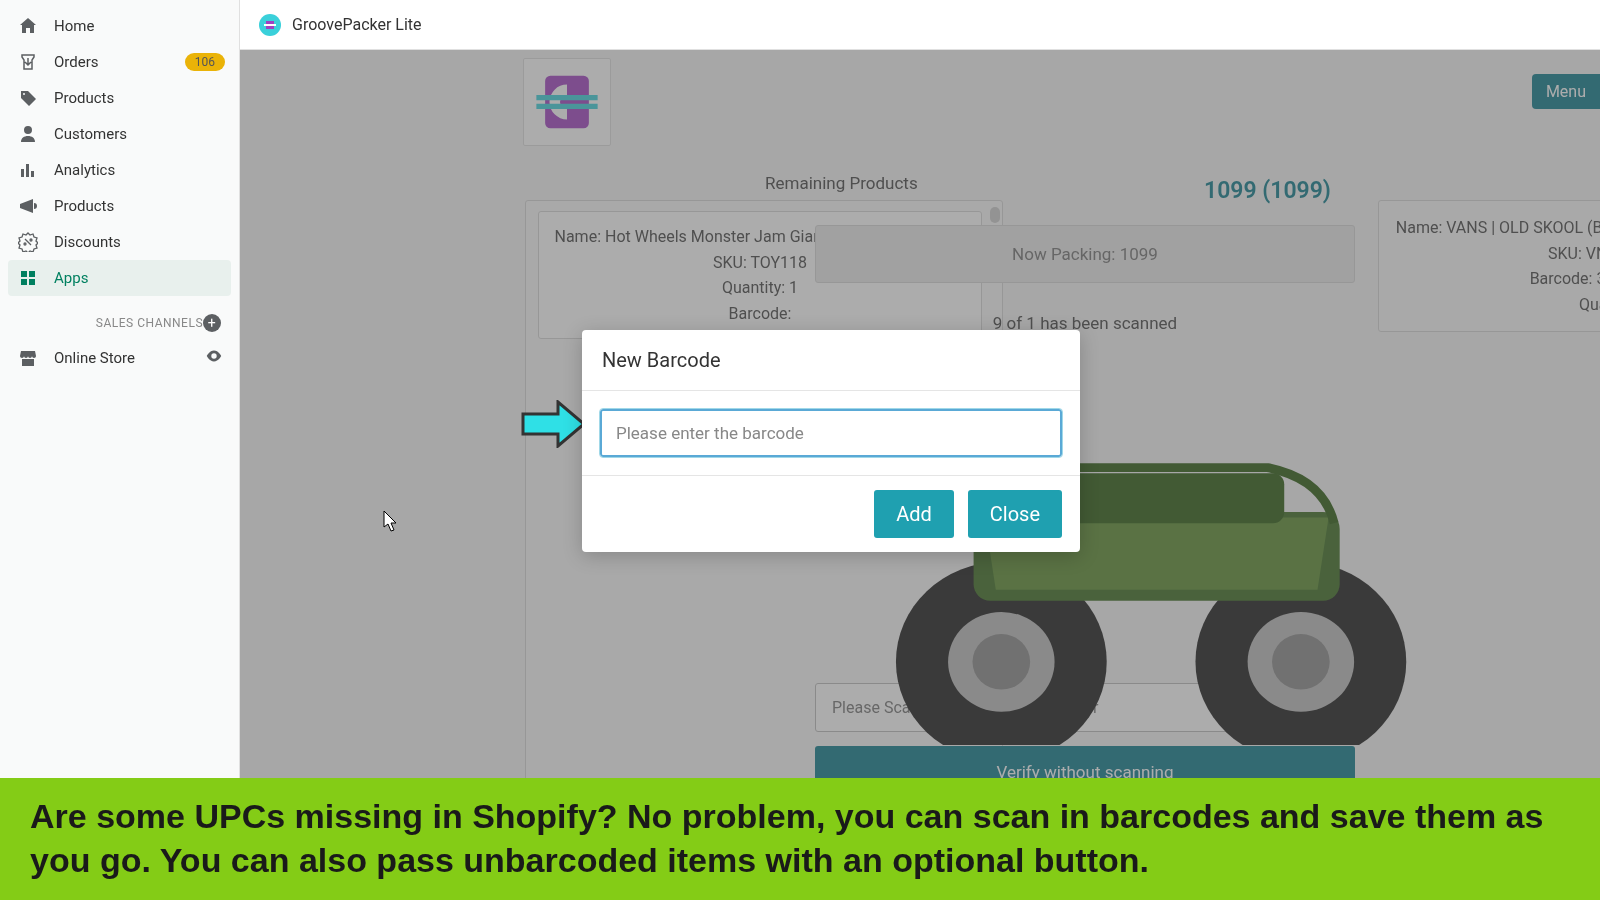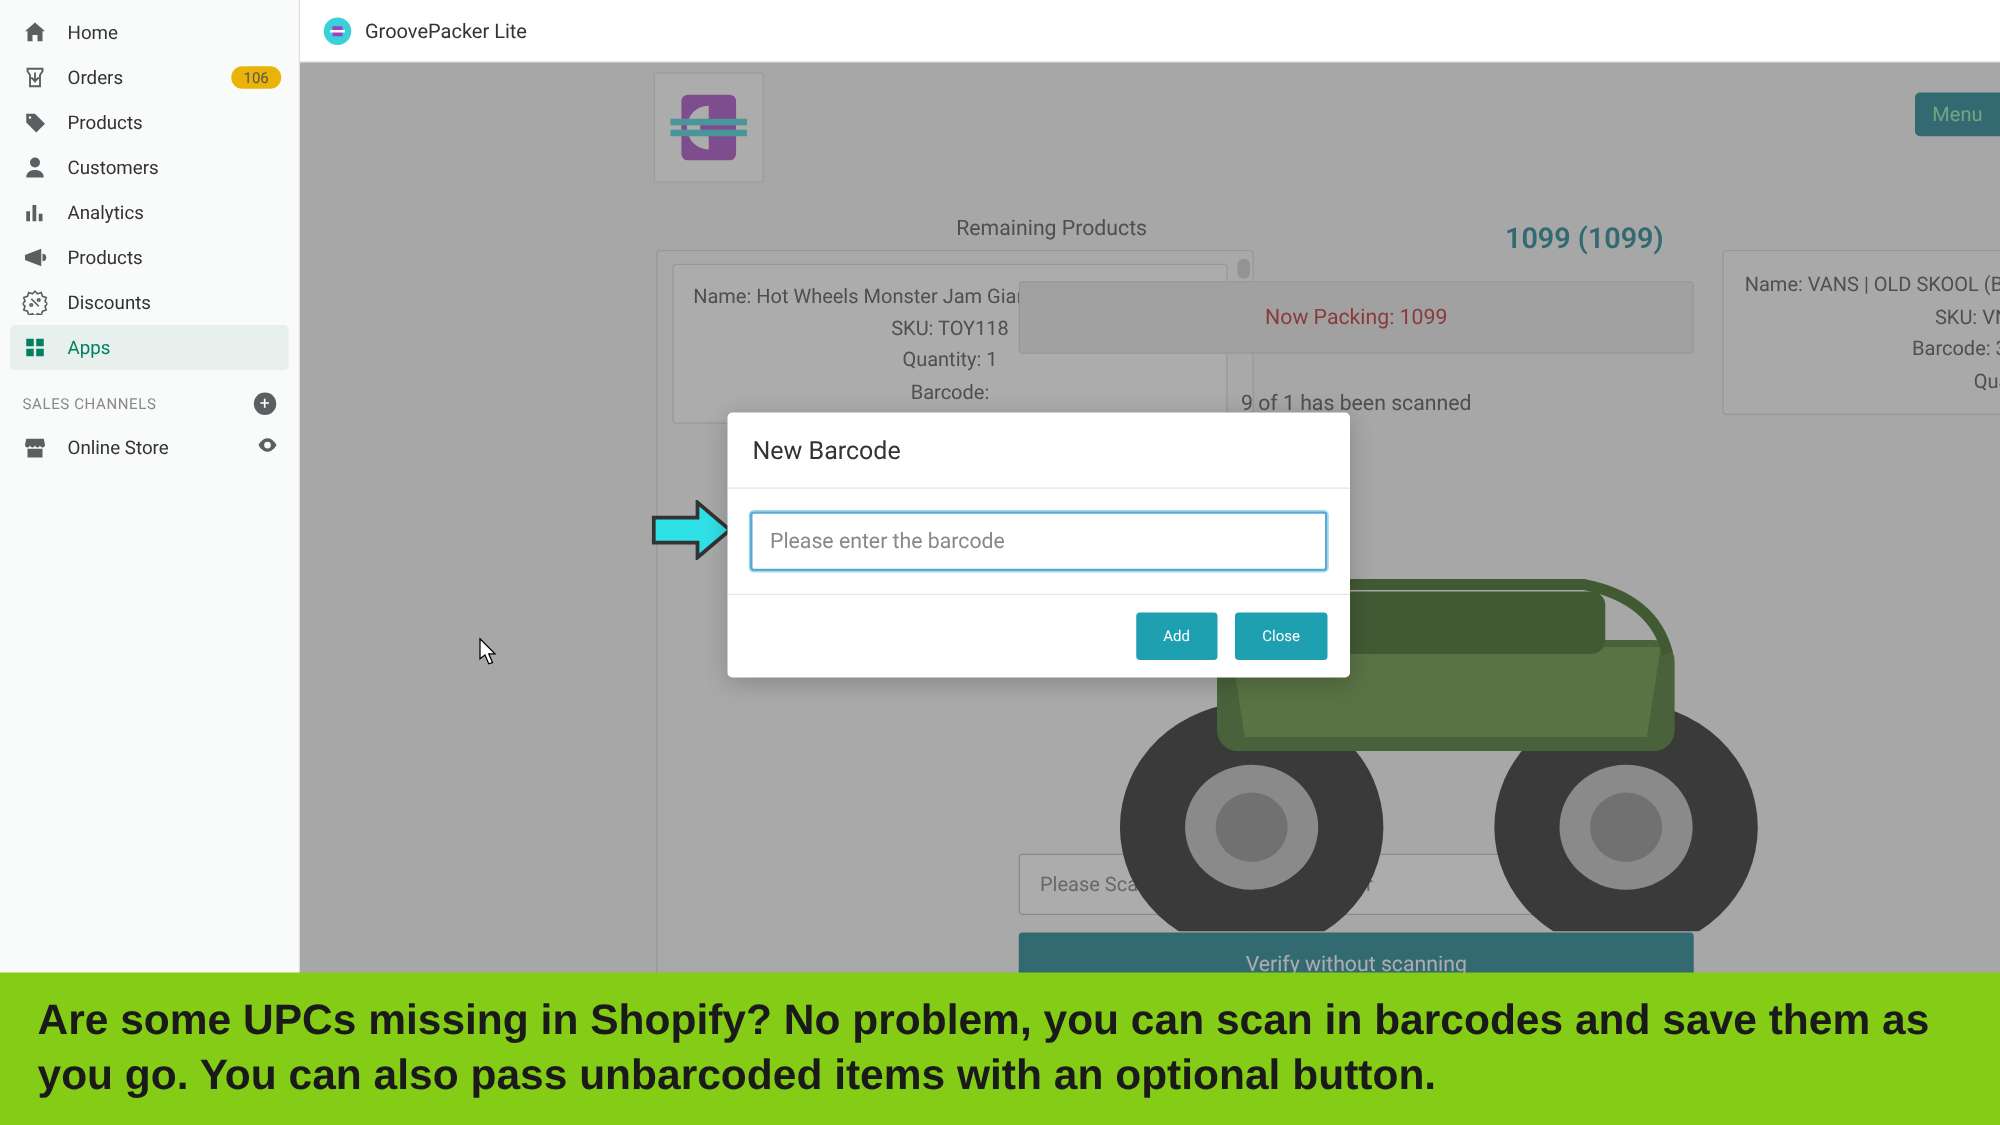--- a/index.html
+++ b/index.html
@@ -5,60 +5,60 @@
 * { margin: 0; padding: 0; box-sizing: border-box; font-family: -apple-system, BlinkMacSystemFont, "Segoe UI", Roboto, sans-serif; }
 body { width: 1600px; height: 900px; overflow: hidden; background: #f4f4f4; position: relative; }
 
 .sidebar { position: absolute; left: 0; top: 0; width: 240px; height: 100%; background: #f9fafa; border-right: 1px solid #e0e0e0; padding-top: 8px; }
 .nav-item { display: flex; align-items: center; padding: 8px 18px; color: #333; font-size: 15px; cursor: pointer; position: relative; }
 .nav-item.active { background: #e8f0ed; color: #008060; border-radius: 4px; margin: 0 8px; padding: 8px 10px; }
 .nav-item .icon { width: 20px; height: 20px; margin-right: 16px; display: flex; align-items: center; justify-content: center; }
 .nav-item .icon svg { fill: #5c5f62; }
 .nav-item.active .icon svg { fill: #008060; }
 .nav-item .badge { position: absolute; right: 14px; background: #eab308; color: #555; border-radius: 12px; padding: 2px 10px; font-size: 12px; }
-.nav-section { display: flex; justify-content: space-between; align-items: center; padding: 18px 18px 8px; color: #888; font-size: 12px; letter-spacing: 0.5px; }
+.nav-section { display: flex; justify-content: flex-end; align-items: center; padding: 18px 18px 8px; color: #888; font-size: 12px; letter-spacing: 0.5px; }
 .nav-section .plus { width: 18px; height: 18px; background: #5c5f62; border-radius: 50%; color: #fff; display: flex; align-items: center; justify-content: center; font-size: 14px; line-height: 1; }
 
 .header { position: absolute; left: 240px; top: 0; right: 0; height: 50px; background: #fff; border-bottom: 1px solid #e0e0e0; display: flex; align-items: center; padding: 0 18px; }
 .header-logo { width: 24px; height: 24px; margin-right: 10px; }
 .header-title { font-size: 16px; color: #333; }
 
 .main { position: absolute; left: 240px; top: 50px; right: 0; bottom: 0; }
 .overlay { position: absolute; inset: 0; background: rgba(90,90,90,0.5); pointer-events: none; }
 
 .content-inner { position: relative; }
 
 .gp-logo { position: absolute; left: 283px; top: 8px; width: 88px; height: 88px; background: #fff; border: 1px solid #ddd; border-radius: 2px; display:flex; align-items:center; justify-content:center; }
-.menu-btn { position: absolute; right: 0; top: 24px; background: #0d7a8a; color: #86efac; padding: 8px 14px 8px 14px; border-radius: 4px 0 0 4px; font-size: 16px; }
+.menu-btn { position: absolute; right: 0; top: 24px; background: #0d7a8a; color: #ffffff; padding: 8px 14px 8px 14px; border-radius: 4px 0 0 4px; font-size: 16px; }
 
 .col-title { position: absolute; font-size: 17px; color: #444; }
 .remaining-title { left: 525px; top: 123px; }
 .order-num { position: absolute; left: 964px; top: 127px; font-size: 23px; font-weight: 600; color: #0d7a8a; }
 
 .product-box { position: absolute; background: #f9f9f9; border: 1px solid #d5d5d5; border-radius: 3px; padding: 14px 12px; text-align: center; font-size: 16px; color: #444; line-height: 1.6; }
 .remaining-box { left: 285px; top: 150px; width: 478px; height: 640px; padding: 0; }
 .remaining-inner { margin: 10px 20px 10px 12px; background: #fff; border: 1px solid #d5d5d5; border-radius: 3px; padding: 12px 10px; }
 .remaining-scroll { position: absolute; right: 2px; top: 6px; width: 10px; height: 16px; background: #ccc; border-radius: 5px; }
 .scanned-box { left: 1138px; top: 150px; width: 478px; }
 
 .center-panel { position: absolute; left: 575px; top: 175px; width: 540px; }
-.now-packing { background: #e8e8e8; border: 1px solid #d5d5d5; border-radius: 3px; text-align: center; padding: 18px; font-size: 17px; color: #b91c1c; margin-bottom: 30px; }
+.now-packing { background: #e8e8e8; border: 1px solid #d5d5d5; border-radius: 3px; text-align: center; padding: 18px; font-size: 17px; color: #737373; margin-bottom: 30px; }
 .scan-status { text-align: center; font-size: 17px; color: #444; margin-bottom: 10px; }
 .scan-input { width: 100%; border: 1px solid #bbb; border-radius: 3px; padding: 14px 16px; font-size: 16px; color: #666; background: #fff; margin-top: 340px; }
 .verify-btn { width: 100%; background: #0d7a8a; color: #fff; border: none; border-radius: 3px; padding: 16px; font-size: 17px; margin-top: 14px; }
 
 .truck-img { position: absolute; left: 550px; top: 340px; width: 700px; height: 355px; }
 
 .modal { position: absolute; left: 582px; top: 330px; width: 498px; background: #fff; border-radius: 4px; box-shadow: 0 4px 20px rgba(0,0,0,0.2); z-index: 100; }
 .modal-header { padding: 18px 20px; border-bottom: 1px solid #e5e5e5; font-size: 20px; color: #333; }
 .modal-body { padding: 18px 18px; }
 .modal-input { width: 100%; border: 2px solid #5aa9d6; border-radius: 3px; padding: 12px 14px; font-size: 17px; outline: 1px solid #a0d8e8; }
 .modal-input::placeholder { color: #888; }
 .modal-footer { border-top: 1px solid #e5e5e5; padding: 14px 18px; text-align: right; }
-.modal-btn { background: #1fa0b0; color: #fff; border: none; padding: 12px 22px; border-radius: 3px; font-size: 12px; margin-left: 10px; cursor: pointer; }
+.modal-btn { background: #1fa0b0; color: #fff; border: none; padding: 12px 22px; border-radius: 3px; font-size: 20px; margin-left: 10px; cursor: pointer; }
 
 .arrow { position: absolute; left: 521px; top: 400px; width: 65px; height: 48px; z-index: 99; }
 
 .caption-bar { position: absolute; left: 0; bottom: 0; right: 0; background: #84cc16; padding: 16px 30px 18px; font-size: 34px; font-weight: 700; color: #1a1a1a; line-height: 1.3; z-index: 200; font-family: "Segoe UI", sans-serif; }
 
 .cursor { position: absolute; left: 383px; top: 510px; z-index: 50; pointer-events: none; }
 </style>
 </head>
 <body>
 

